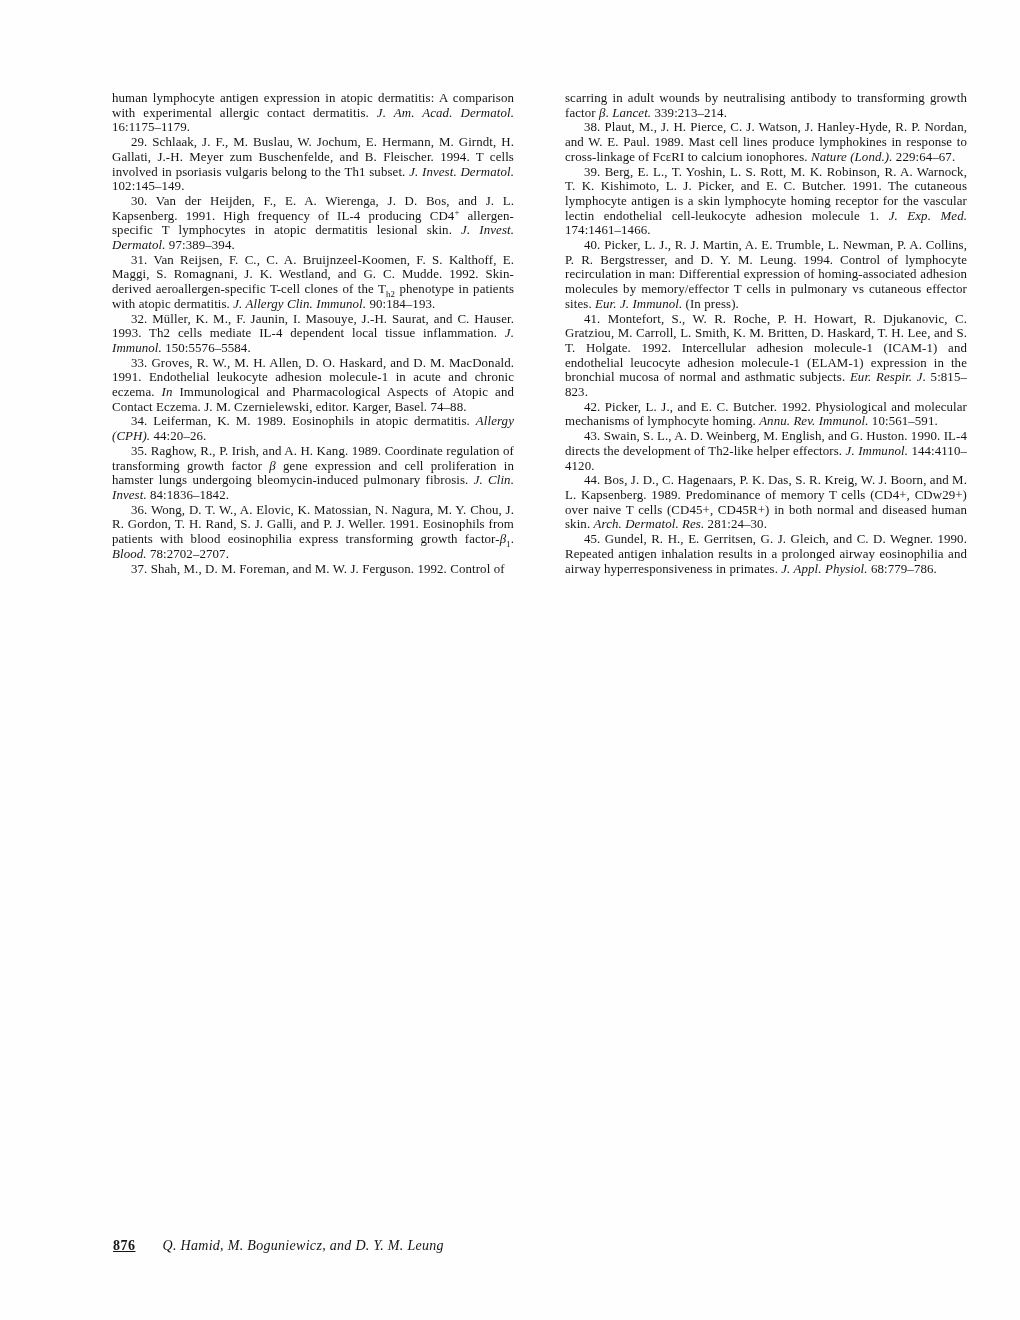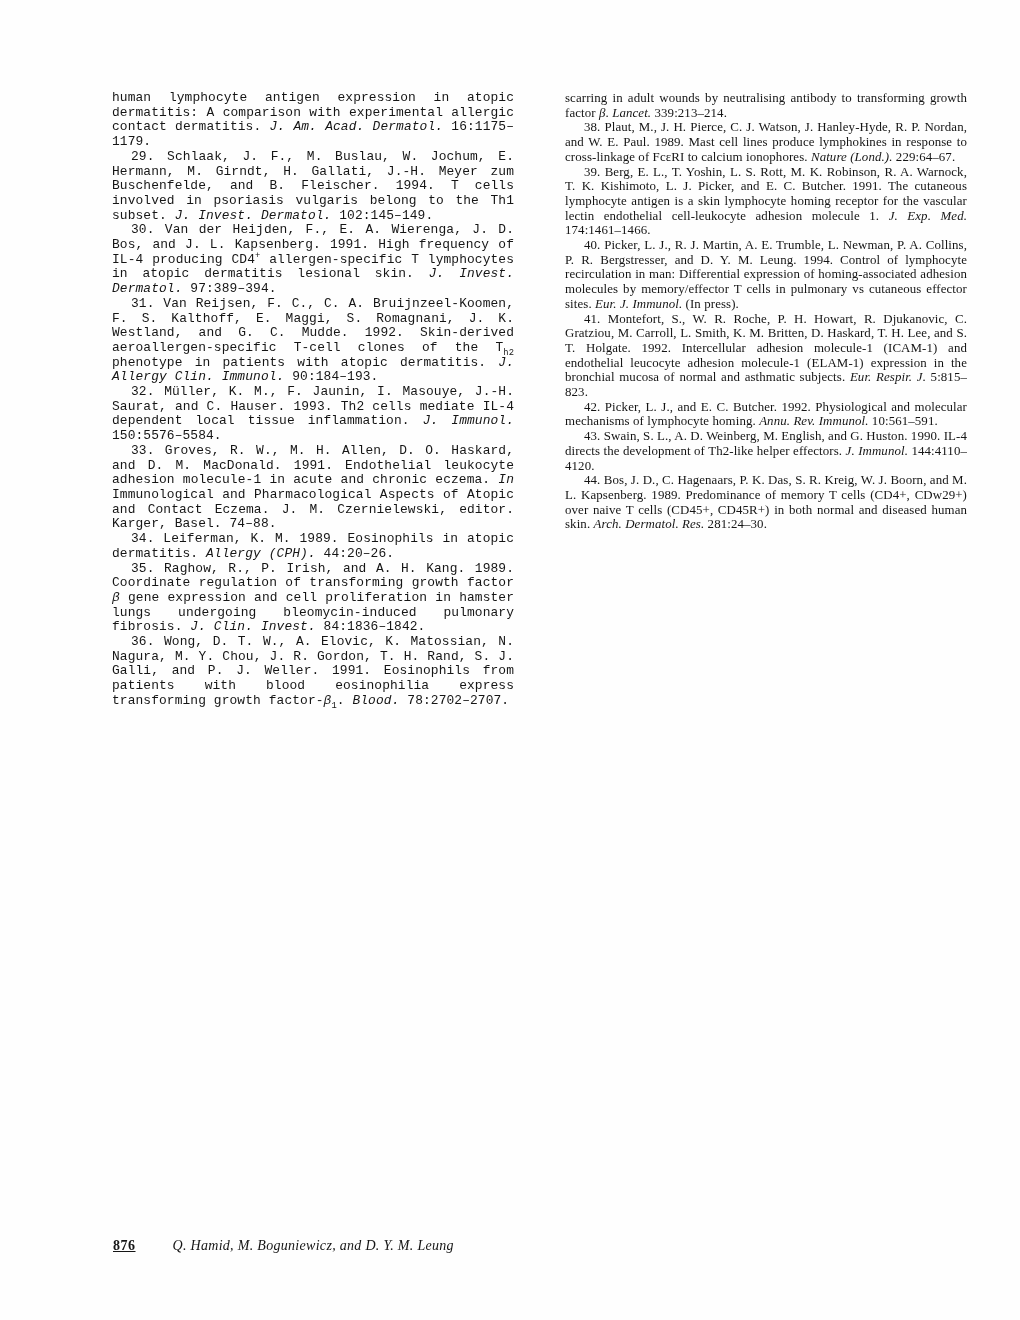--- a/index.html
+++ b/index.html
@@ -18,21 +18,21 @@
   }
   .col {
     position: absolute;
     top: 91px;
     width: 402px;
     text-align: justify;
     font-size: 12.9px;
     line-height: 14.7px;
     letter-spacing: 0.1px;
   }
-  .col-left  { left: 112px; font-family: Liberation Mono, monospace; }
+  .col-left  { left: 112px; }
   .col-right { left: 565px; }
   p.ref {
     margin: 0;
     padding: 0;
     text-indent: 19px;
   }
   p.ref.noindent { text-indent: 0; }
   p.ref em { font-style: italic; }
   p.ref sub, p.ref sup {
     font-size: 0.68em;
@@ -49,44 +49,45 @@
   }
   .pagenum {
     font-weight: bold;
     letter-spacing: 0.5px;
     margin-right: 27px;
     text-decoration: underline;
   }
   .authors {
     font-style: italic;
     letter-spacing: 0.3px;
-    margin-left: 10px;
   }
 </style>
 </head>
 <body>
 
 <div class="page">
   <div class="col col-left" id="col-left">
       <p class="ref noindent"><span>human lymphocyte antigen expression in atopic dermatitis: A comparison with experimental allergic contact dermatitis. </span><em>J. Am. Acad. Dermatol.</em><span> 16:1175–1179.</span></p>
       <p class="ref"><span>29. Schlaak, J. F., M. Buslau, W. Jochum, E. Hermann, M. Girndt, H. Gallati, J.-H. Meyer zum Buschenfelde, and B. Fleischer. 1994. T cells involved in psoriasis vulgaris belong to the Th1 subset. </span><em>J. Invest. Dermatol.</em><span> 102:145–149.</span></p>
       <p class="ref"><span>30. Van der Heijden, F., E. A. Wierenga, J. D. Bos, and J. L. Kapsenberg. 1991. High frequency of IL-4 producing CD4</span><sup>+</sup><span> allergen-specific T lymphocytes in atopic dermatitis lesional skin. </span><em>J. Invest. Dermatol.</em><span> 97:389–394.</span></p>
       <p class="ref"><span>31. Van Reijsen, F. C., C. A. Bruijnzeel-Koomen, F. S. Kalthoff, E. Maggi, S. Romagnani, J. K. Westland, and G. C. Mudde. 1992. Skin-derived aeroallergen-specific T-cell clones of the T</span><sub>h2</sub><span> phenotype in patients with atopic dermatitis. </span><em>J. Allergy Clin. Immunol.</em><span> 90:184–193.</span></p>
       <p class="ref"><span>32. Müller, K. M., F. Jaunin, I. Masouye, J.-H. Saurat, and C. Hauser. 1993. Th2 cells mediate IL-4 dependent local tissue inflammation. </span><em>J. Immunol.</em><span> 150:5576–5584.</span></p>
       <p class="ref"><span>33. Groves, R. W., M. H. Allen, D. O. Haskard, and D. M. MacDonald. 1991. Endothelial leukocyte adhesion molecule-1 in acute and chronic eczema. </span><em>In</em><span> Immunological and Pharmacological Aspects of Atopic and Contact Eczema. J. M. Czernielewski, editor. Karger, Basel. 74–88.</span></p>
       <p class="ref"><span>34. Leiferman, K. M. 1989. Eosinophils in atopic dermatitis. </span><em>Allergy (CPH).</em><span> 44:20–26.</span></p>
       <p class="ref"><span>35. Raghow, R., P. Irish, and A. H. Kang. 1989. Coordinate regulation of transforming growth factor </span><em>β</em><span> gene expression and cell proliferation in hamster lungs undergoing bleomycin-induced pulmonary fibrosis. </span><em>J. Clin. Invest.</em><span> 84:1836–1842.</span></p>
       <p class="ref"><span>36. Wong, D. T. W., A. Elovic, K. Matossian, N. Nagura, M. Y. Chou, J. R. Gordon, T. H. Rand, S. J. Galli, and P. J. Weller. 1991. Eosinophils from patients with blood eosinophilia express transforming growth factor-</span><em>β</em><sub>1</sub><span>. </span><em>Blood.</em><span> 78:2702–2707.</span></p>
+      <p class="ref"><span>37. Shah, M., D. M. Foreman, and M. W. J. Ferguson. 1992. Control of</span></p>
     </div>
   <div class="col col-right" id="col-right">
       <p class="ref noindent"><span>scarring in adult wounds by neutralising antibody to transforming growth factor </span><em>β</em><span>. </span><em>Lancet.</em><span> 339:213–214.</span></p>
       <p class="ref"><span>38. Plaut, M., J. H. Pierce, C. J. Watson, J. Hanley-Hyde, R. P. Nordan, and W. E. Paul. 1989. Mast cell lines produce lymphokines in response to cross-linkage of FcεRI to calcium ionophores. </span><em>Nature (Lond.).</em><span> 229:64–67.</span></p>
       <p class="ref"><span>39. Berg, E. L., T. Yoshin, L. S. Rott, M. K. Robinson, R. A. Warnock, T. K. Kishimoto, L. J. Picker, and E. C. Butcher. 1991. The cutaneous lymphocyte antigen is a skin lymphocyte homing receptor for the vascular lectin endothelial cell-leukocyte adhesion molecule 1. </span><em>J. Exp. Med.</em><span> 174:1461–1466.</span></p>
       <p class="ref"><span>40. Picker, L. J., R. J. Martin, A. E. Trumble, L. Newman, P. A. Collins, P. R. Bergstresser, and D. Y. M. Leung. 1994. Control of lymphocyte recirculation in man: Differential expression of homing-associated adhesion molecules by memory/effector T cells in pulmonary vs cutaneous effector sites. </span><em>Eur. J. Immunol.</em><span> (In press).</span></p>
       <p class="ref"><span>41. Montefort, S., W. R. Roche, P. H. Howart, R. Djukanovic, C. Gratziou, M. Carroll, L. Smith, K. M. Britten, D. Haskard, T. H. Lee, and S. T. Holgate. 1992. Intercellular adhesion molecule-1 (ICAM-1) and endothelial leucocyte adhesion molecule-1 (ELAM-1) expression in the bronchial mucosa of normal and asthmatic subjects. </span><em>Eur. Respir. J.</em><span> 5:815–823.</span></p>
       <p class="ref"><span>42. Picker, L. J., and E. C. Butcher. 1992. Physiological and molecular mechanisms of lymphocyte homing. </span><em>Annu. Rev. Immunol.</em><span> 10:561–591.</span></p>
       <p class="ref"><span>43. Swain, S. L., A. D. Weinberg, M. English, and G. Huston. 1990. IL-4 directs the development of Th2-like helper effectors. </span><em>J. Immunol.</em><span> 144:4110–4120.</span></p>
       <p class="ref"><span>44. Bos, J. D., C. Hagenaars, P. K. Das, S. R. Kreig, W. J. Boorn, and M. L. Kapsenberg. 1989. Predominance of memory T cells (CD4+, CDw29+) over naive T cells (CD45+, CD45R+) in both normal and diseased human skin. </span><em>Arch. Dermatol. Res.</em><span> 281:24–30.</span></p>
+      <p class="ref"><span>45. Gundel, R. H., E. Gerritsen, G. J. Gleich, and C. D. Wegner. 1990. Repeated antigen inhalation results in a prolonged airway eosinophilia and airway hyperresponsiveness in primates. </span><em>J. Appl. Physiol.</em><span> 68:779–786.</span></p>
     </div>
   <div class="footer">
     <span class="pagenum">876</span><span class="authors">Q. Hamid, M. Boguniewicz, and D. Y. M. Leung</span>
   </div>
 </div>
 
 </body></html>

